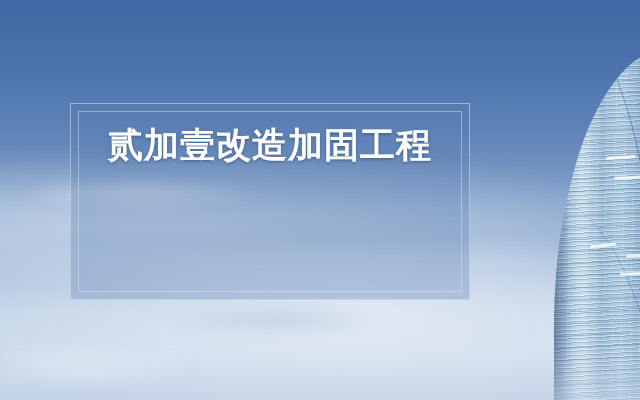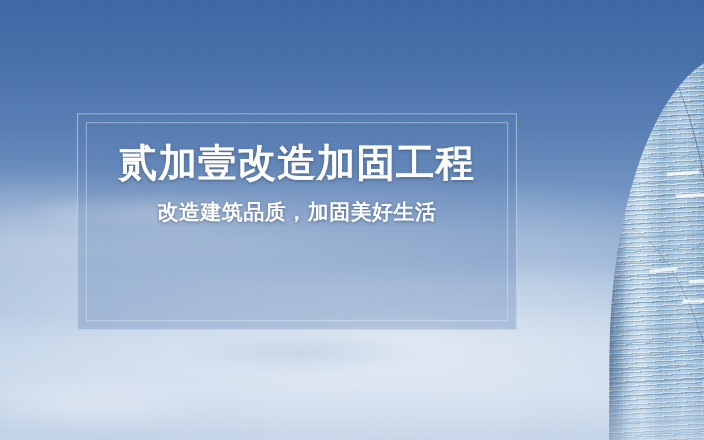--- a/index.html
+++ b/index.html
@@ -5,21 +5,21 @@
   html, body {
     margin: 0;
     padding: 0;
     background: #000;
   }
   #stage {
     position: relative;
     width: 640px;
     height: 400px;
     overflow: hidden;
-    font-family: Liberation Sans, sans-serif;
+    font-family: Liberation Mono, monospace;
     user-select: none;
   }
 
   
   .sky {
     position: absolute;
     inset: 0;
     background:
       linear-gradient(180deg,
         #3f66a4 0%,
@@ -316,18 +316,17 @@
       <div class="win" style="left:76px; top:282px; width:20px; height:3px;"></div>
 
       <div class="tower-bottom-haze"></div>
     </div>
   </div>
 
   <div class="panel">
     <div class="panel-inner-line"></div>
     <div class="panel-content">
       <div class="headline">贰加壹改造加固工程</div>
-      <div class="tagline">改造建筑品质，加固美好生活</div>
     </div>
   </div>
 
   <div class="grain"></div>
 </div>
 
 </body></html>

